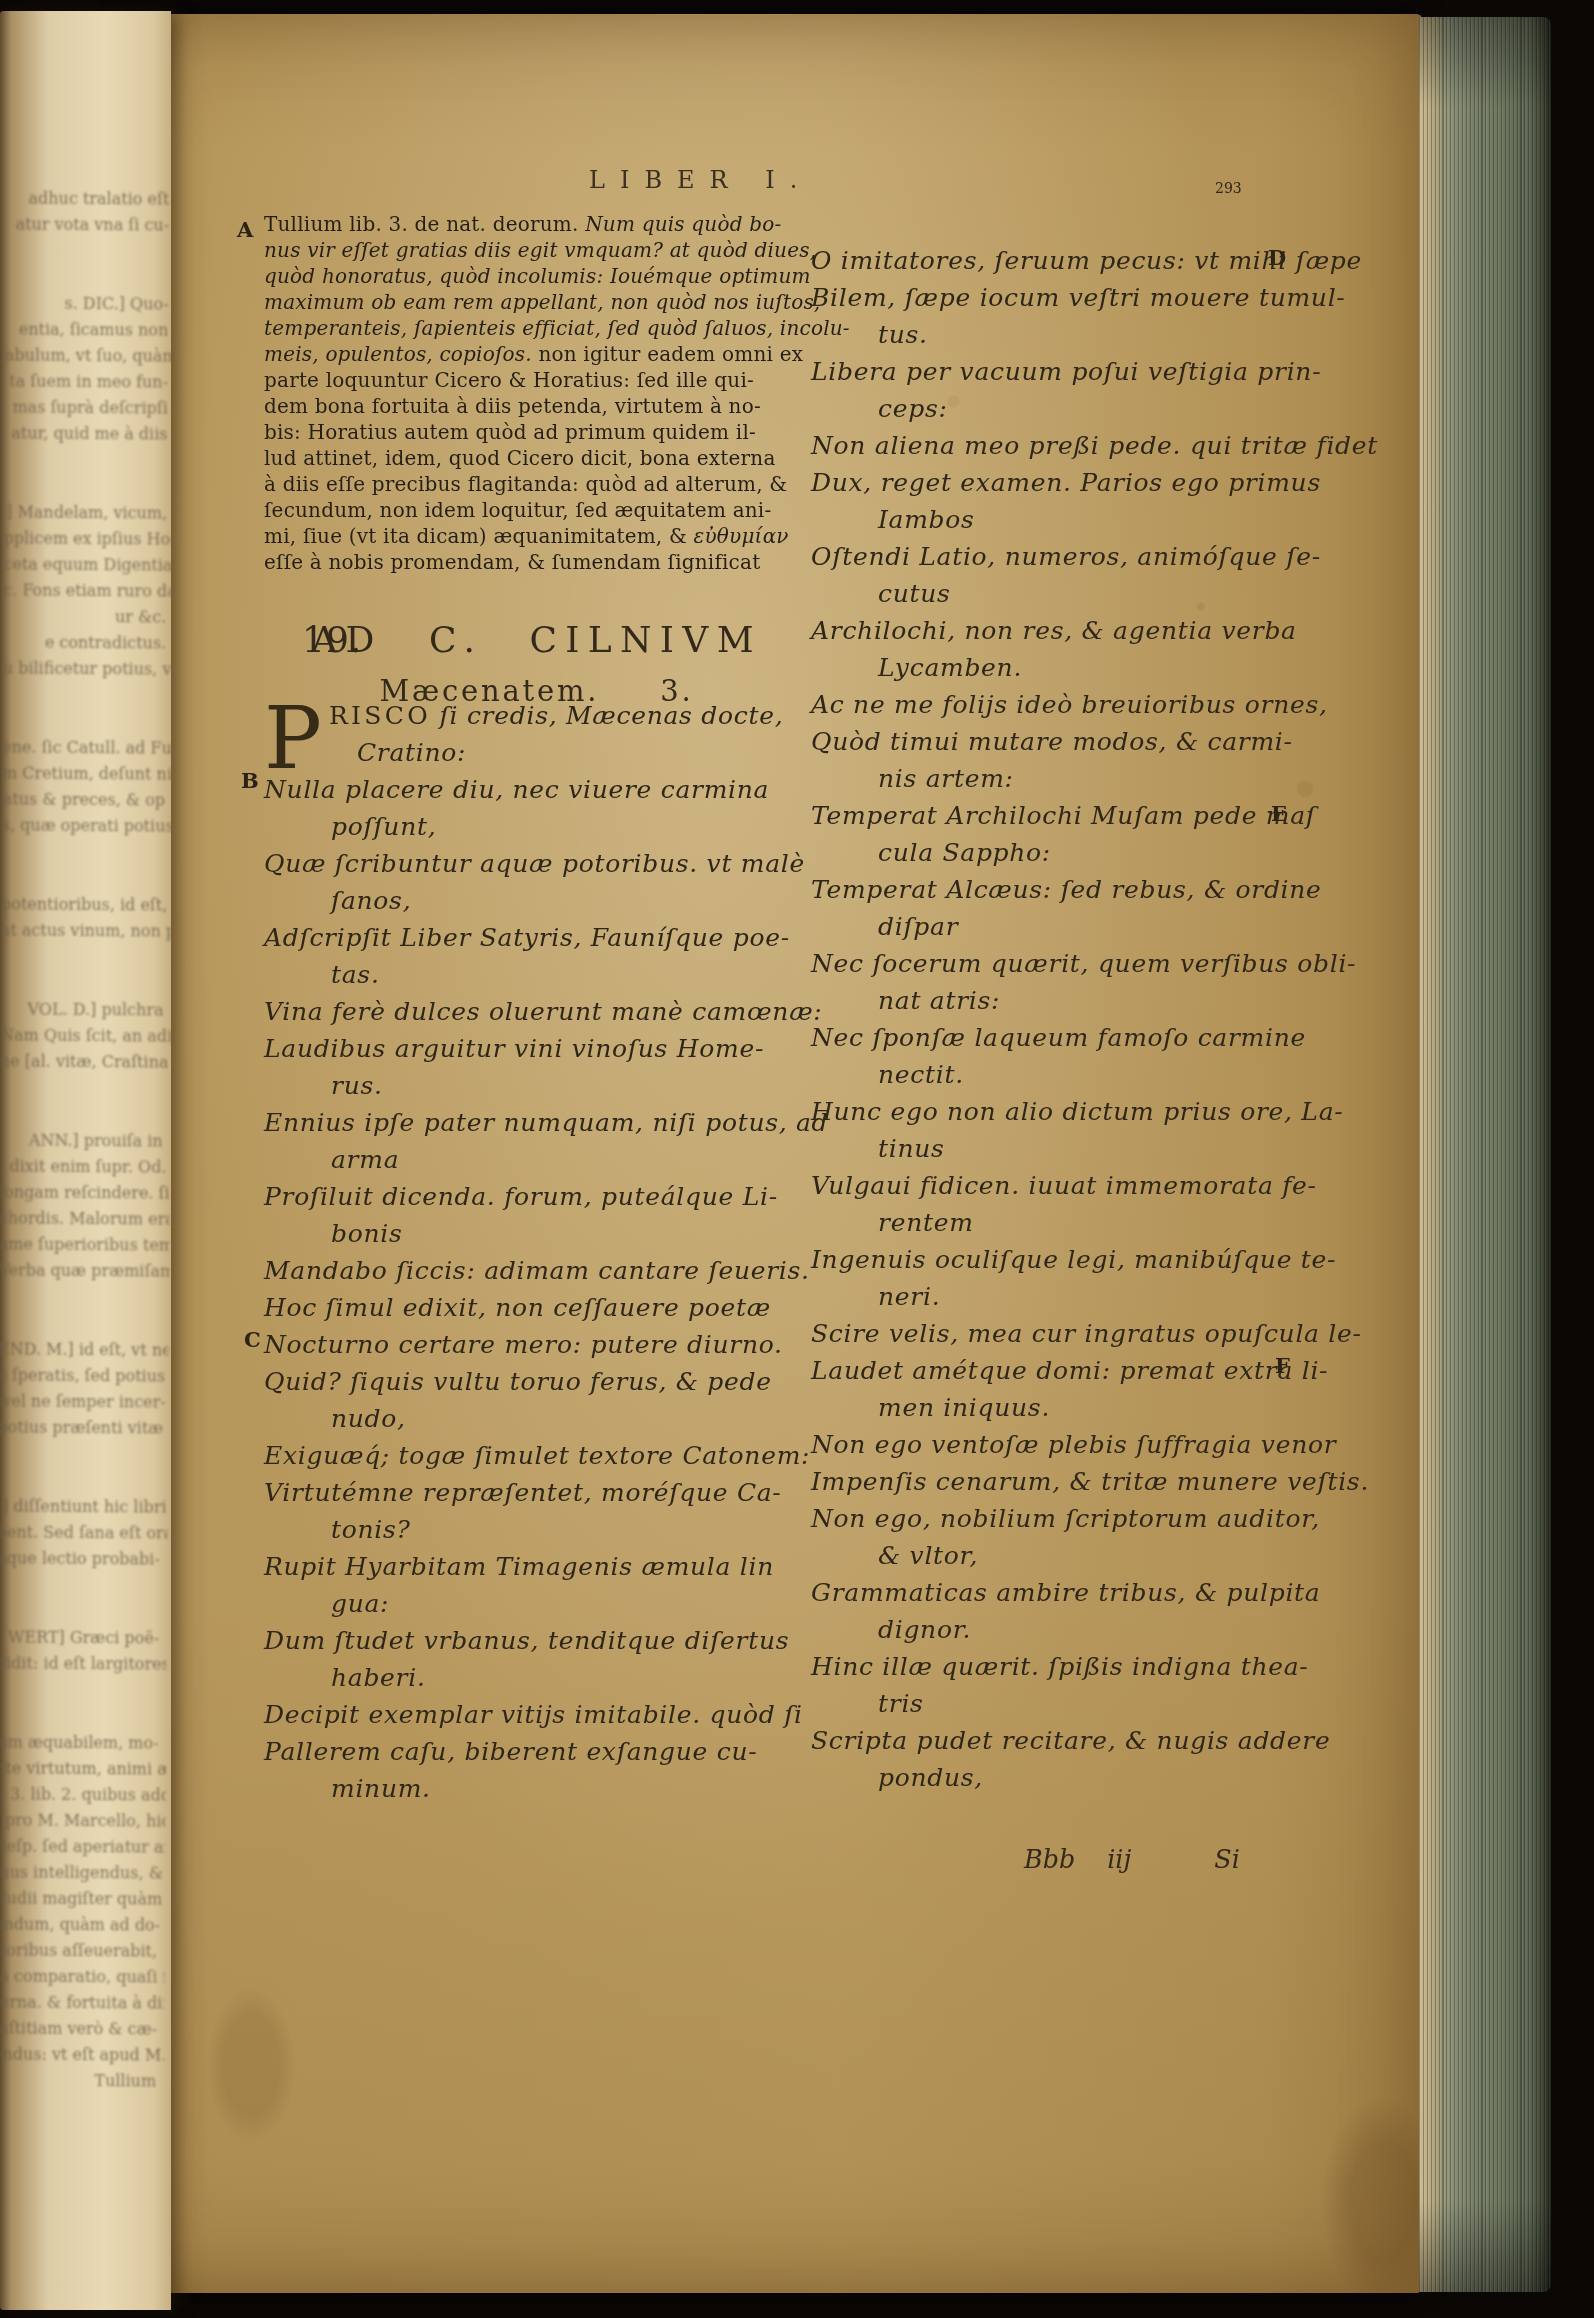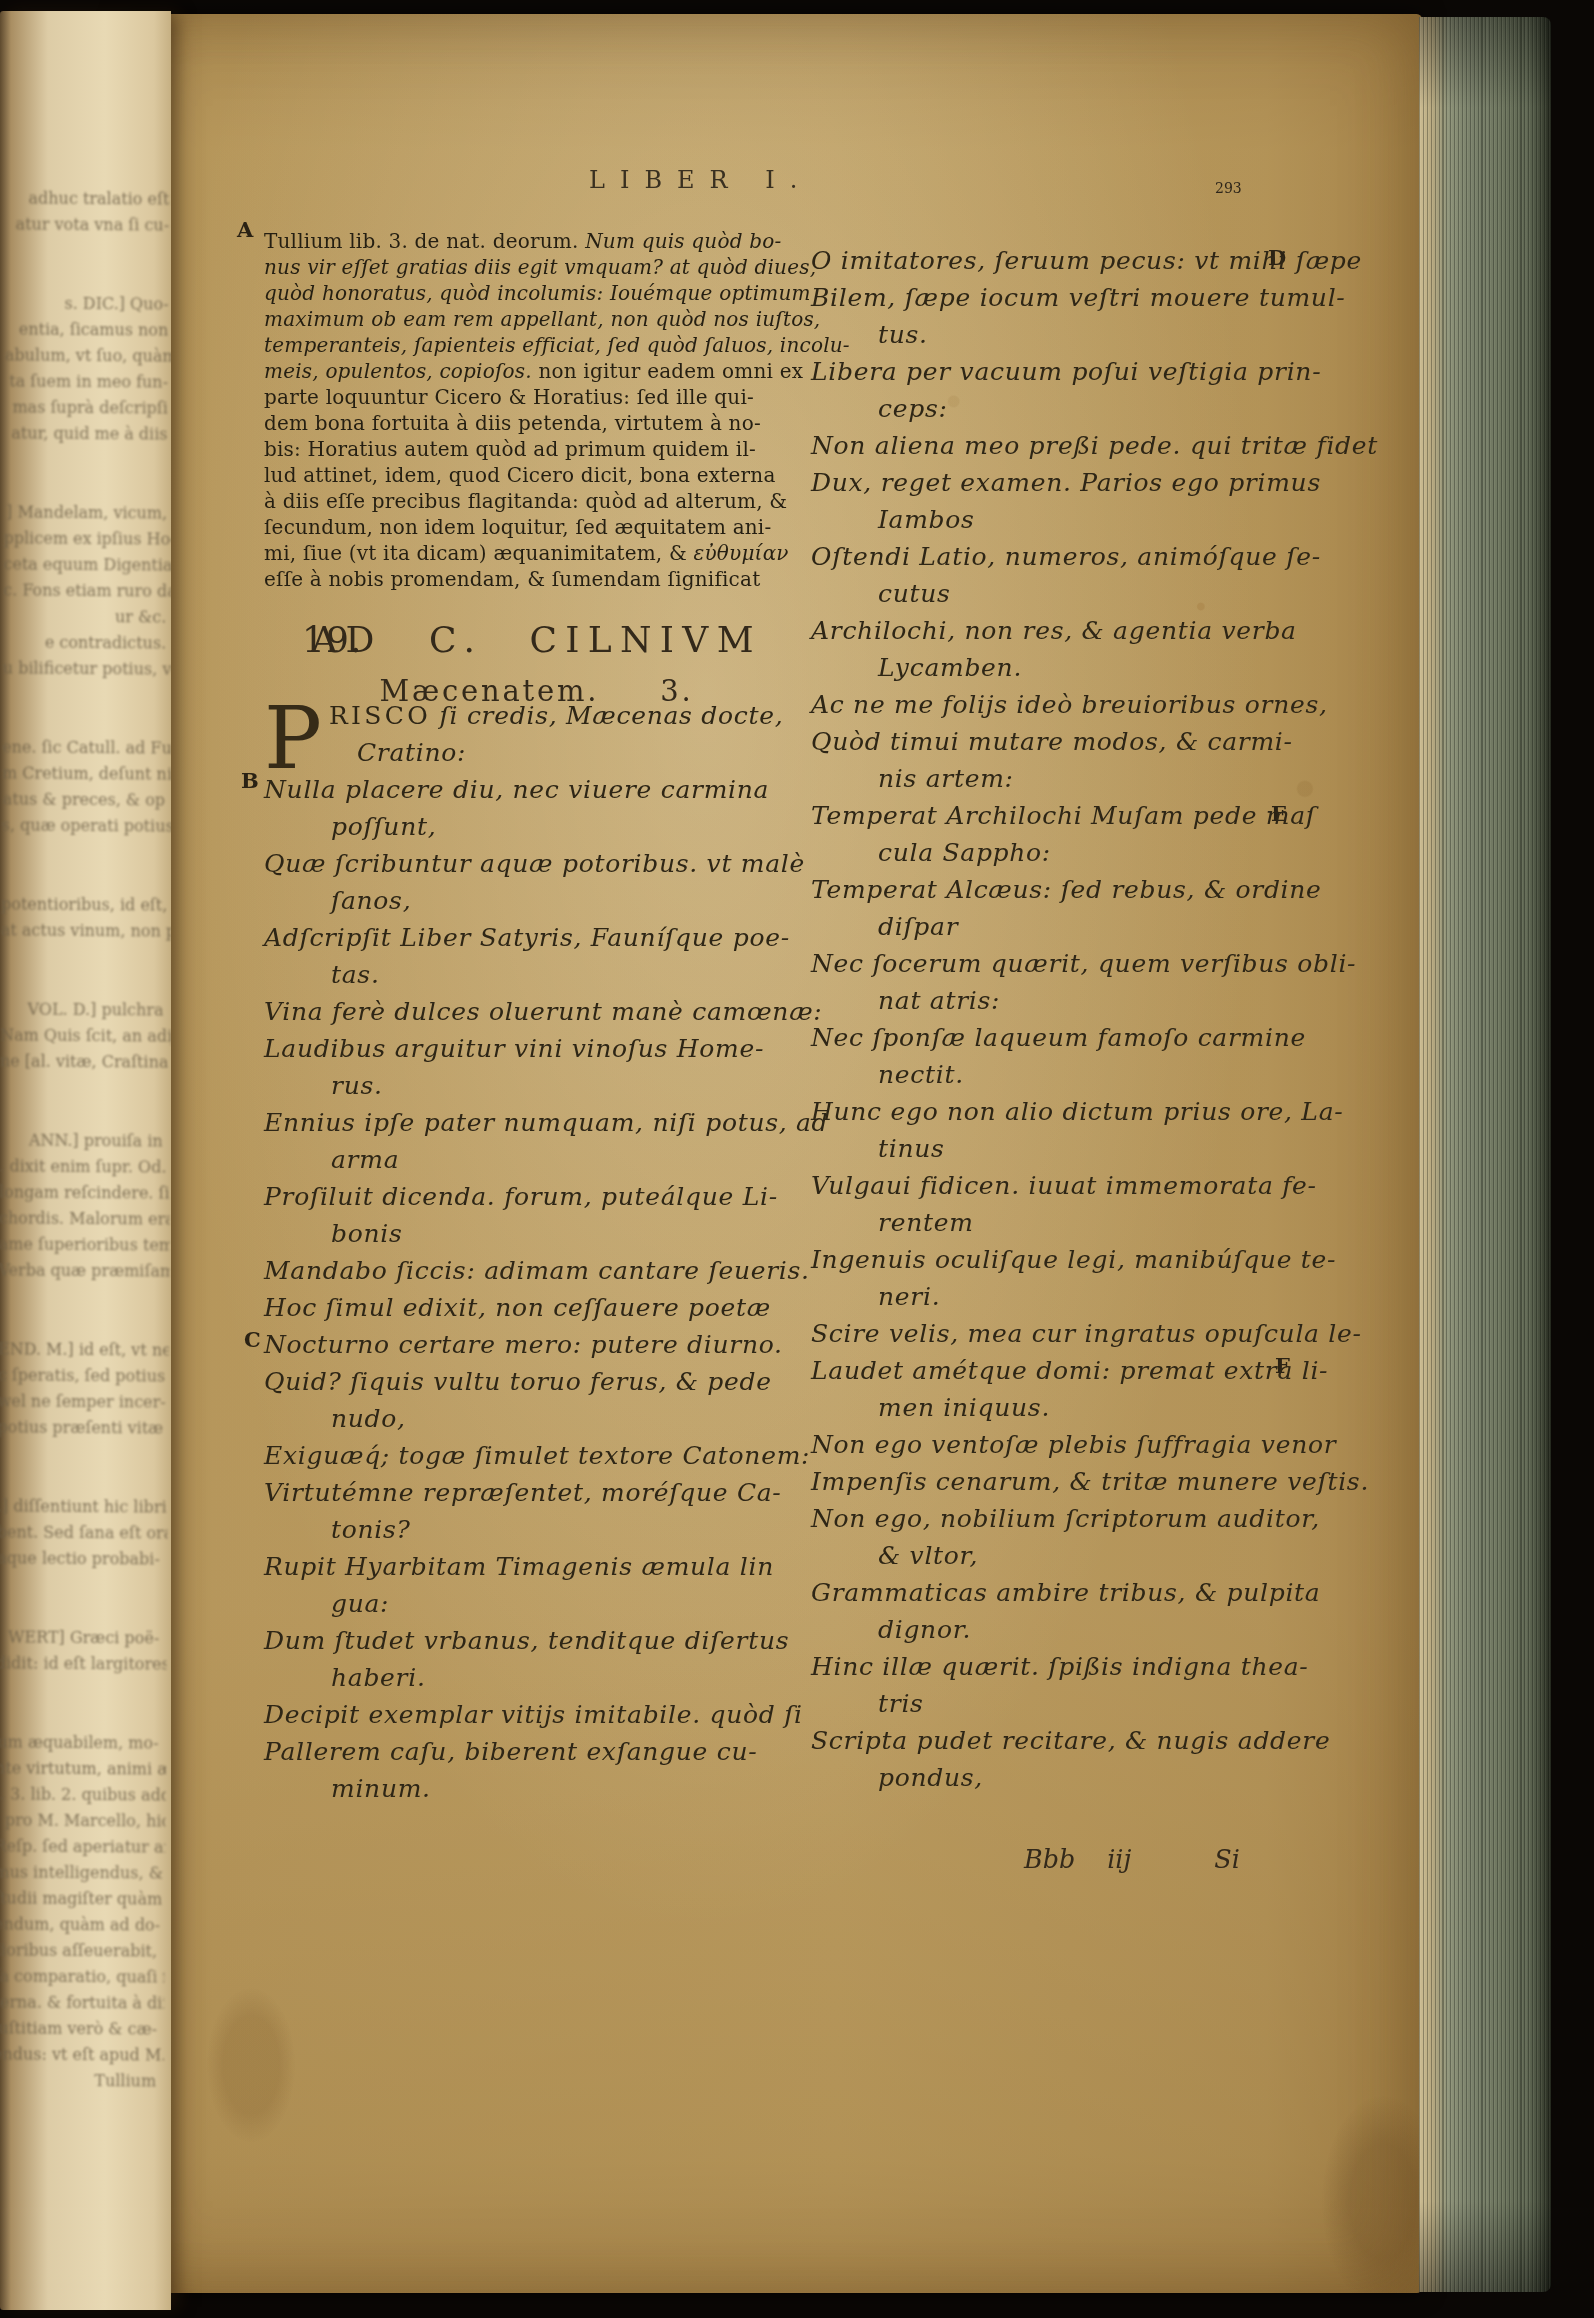--- a/index.html
+++ b/index.html
@@ -56,21 +56,21 @@
   .page-number{position:absolute;left:1215px;top:180px;font-size:14px;color:#2e261a}
   
   .margin-letter{position:absolute;font-size:21px;color:#2a2214;font-weight:600}
   #ml-a{left:237px;top:217px}
   #ml-b{left:241px;top:768px}
   #ml-c{left:244px;top:1327px;font-weight:700}
   #ml-d{left:1268px;top:245px;font-weight:700}
   #ml-e{left:1271px;top:801px;font-weight:700}
   #ml-f{left:1275px;top:1353px;font-weight:700}
   
-  .commentary{position:absolute;left:264px;top:228px;width:545px}
+  .commentary{position:absolute;left:264px;top:211px;width:545px}
   .cline{font-size:20px;line-height:26px;color:#251f12;white-space:nowrap;letter-spacing:0.2px}
   .seg-r{font-style:normal}
   .seg-i{font-style:italic}
   .seg-g{font-style:italic}
   
   .heading{position:absolute;left:260px;top:619px;width:553px;text-align:center;color:#33291a}
   .h1{position:relative;font-size:36px;letter-spacing:8.3px;word-spacing:26.5px;white-space:nowrap}
   .h-num{position:absolute;left:42px;letter-spacing:1.1px;word-spacing:0}
   .h2{margin-top:14.4px;font-size:29px;letter-spacing:2.8px;white-space:nowrap}
   .h2-num{margin-left:49px}

